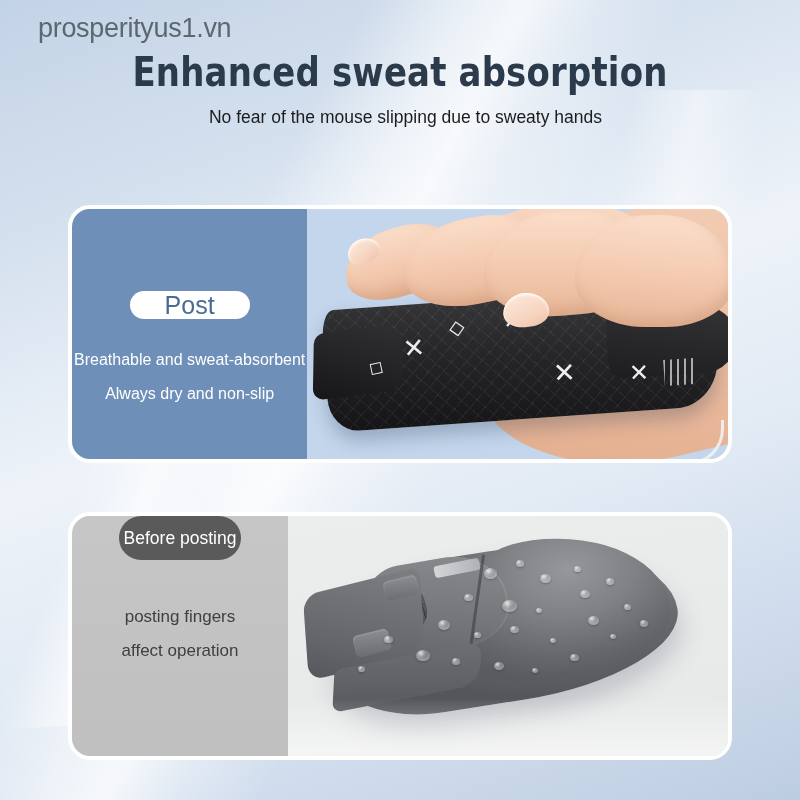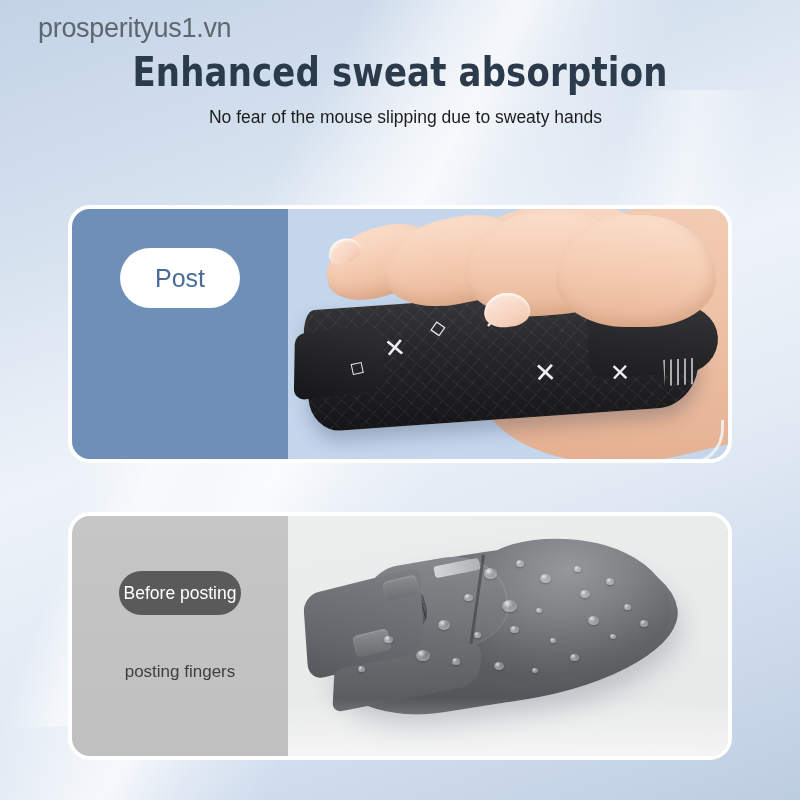--- a/index.html
+++ b/index.html
@@ -105,29 +105,28 @@
   
   .pill {
     border-radius: 999px;
     display: flex;
     align-items: center;
     justify-content: center;
     box-sizing: border-box;
     white-space: nowrap;
   }
   .pill-post {
-    margin-top: 39px;
-    width: 120px; height: 60px;
+    margin-top: 82px;
+    width: 120px; height: 28px;
     background: #ffffff;
     color: #4a6b96;
     font-size: 25px;
     font-weight: 400;
   }
   .pill-before {
-    margin-top: 55px;
     width: 122px; height: 44px;
     background: #5a5a5a;
     color: #ffffff;
     font-size: 17.5px;
     font-weight: 400;
   }
 
   .panel-lines {
     margin-top: 24px;
     width: 100%;
@@ -354,20 +353,24 @@
 
 <div class="watermark">prosperityus1.vn</div>
 
 <div class="headline">Enhanced sweat absorption</div>
 <div class="subhead">No fear of the mouse slipping due to sweaty hands</div>
 
 <div class="card card-top">
 
   <div class="panel panel-blue">
     <div class="pill pill-post">Post</div>
+    <div class="panel-lines">
+      <div class="panel-line">Breathable and sweat-absorbent</div>
+      <div class="panel-line">Always dry and non-slip</div>
+    </div>
   </div>
 
   <div class="stage stage-blue">
     <div class="hand-wrap">
       <div class="forearm"></div>
       <div class="knuckles"></div>
 
       <div class="mouse-skin">
         <div class="skin-tex"></div>
       </div>
@@ -393,20 +396,21 @@
     </div>
   </div>
 </div>
 
 <div class="card card-bottom">
 
   <div class="panel panel-gray">
     <div class="pill pill-before">Before posting</div>
     <div class="panel-lines gray-lines">
       <div class="panel-line">posting fingers</div>
+      <div class="panel-line">affect operation</div>
     </div>
   </div>
 
   <div class="stage stage-gray">
     <div class="mouse2-wrap">
       <div class="m2-body"></div>
       <div class="m2-hump"></div>
       <div class="m2-lbtn"></div>
       <div class="m2-split"></div>
       <div class="m2-wheel"></div>

